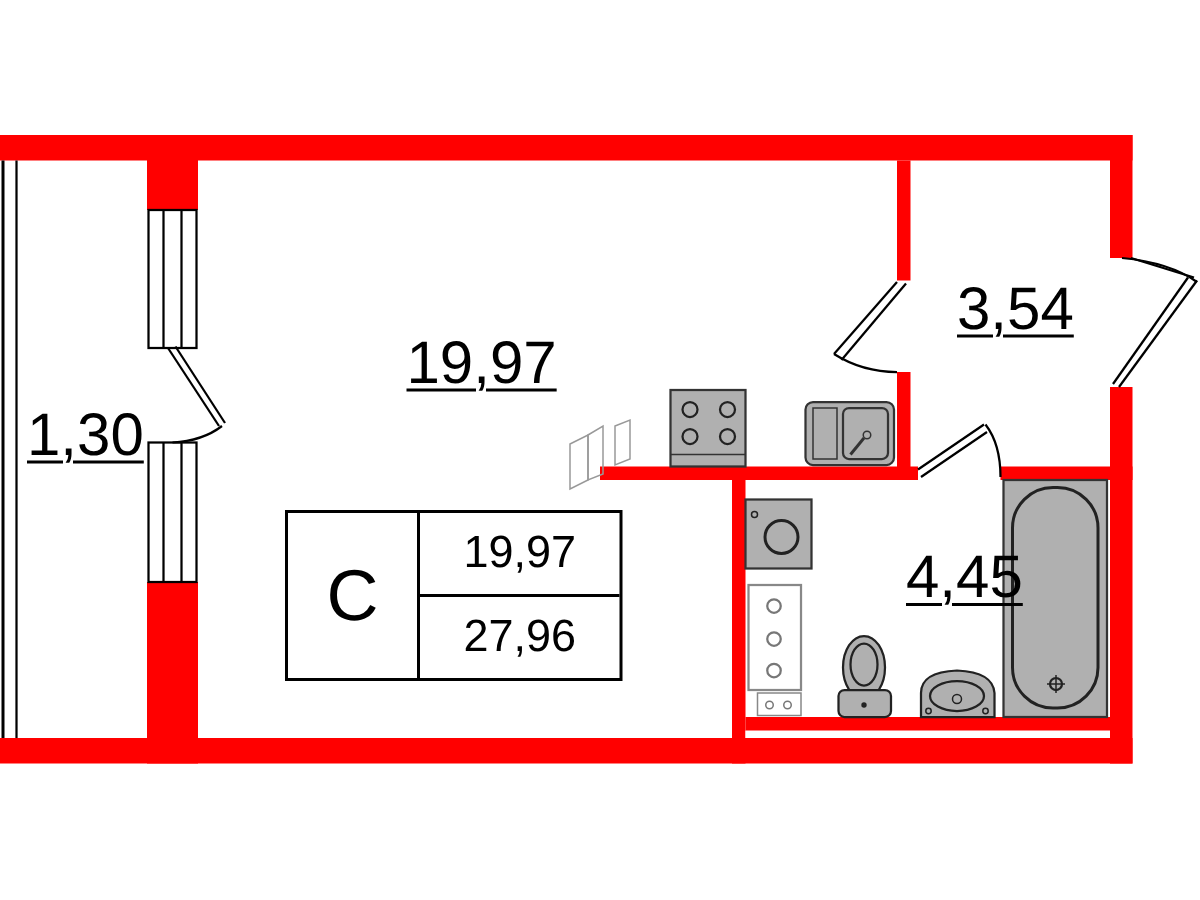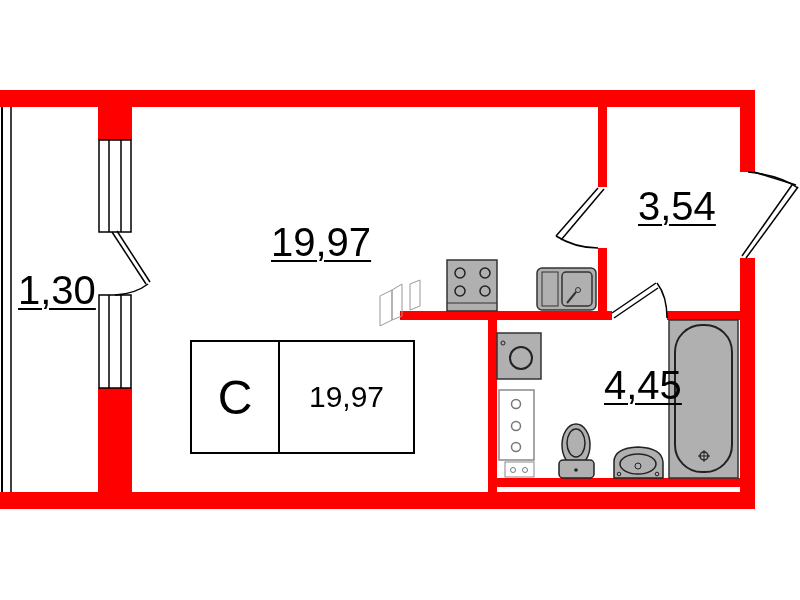--- a/index.html
+++ b/index.html
@@ -144,14 +144,15 @@
 
 <div class="label" style="left:18px; top:247px;margin-top:23px;">1,30</div>
 <div class="label" style="left:271px; top:222px;">19,97</div>
 <div class="label" style="left:638px; top:186px;">3,54</div>
 <div class="label" style="left:580px; top:365px;margin-left:24px;">4,45</div>
 
 <div class="legend">
   <div class="legend-type">С</div>
   <div class="legend-values">
     <div class="legend-cell">19,97</div>
+    <div class="legend-cell">27,96</div>
   </div>
 </div>
 
 </body></html>

